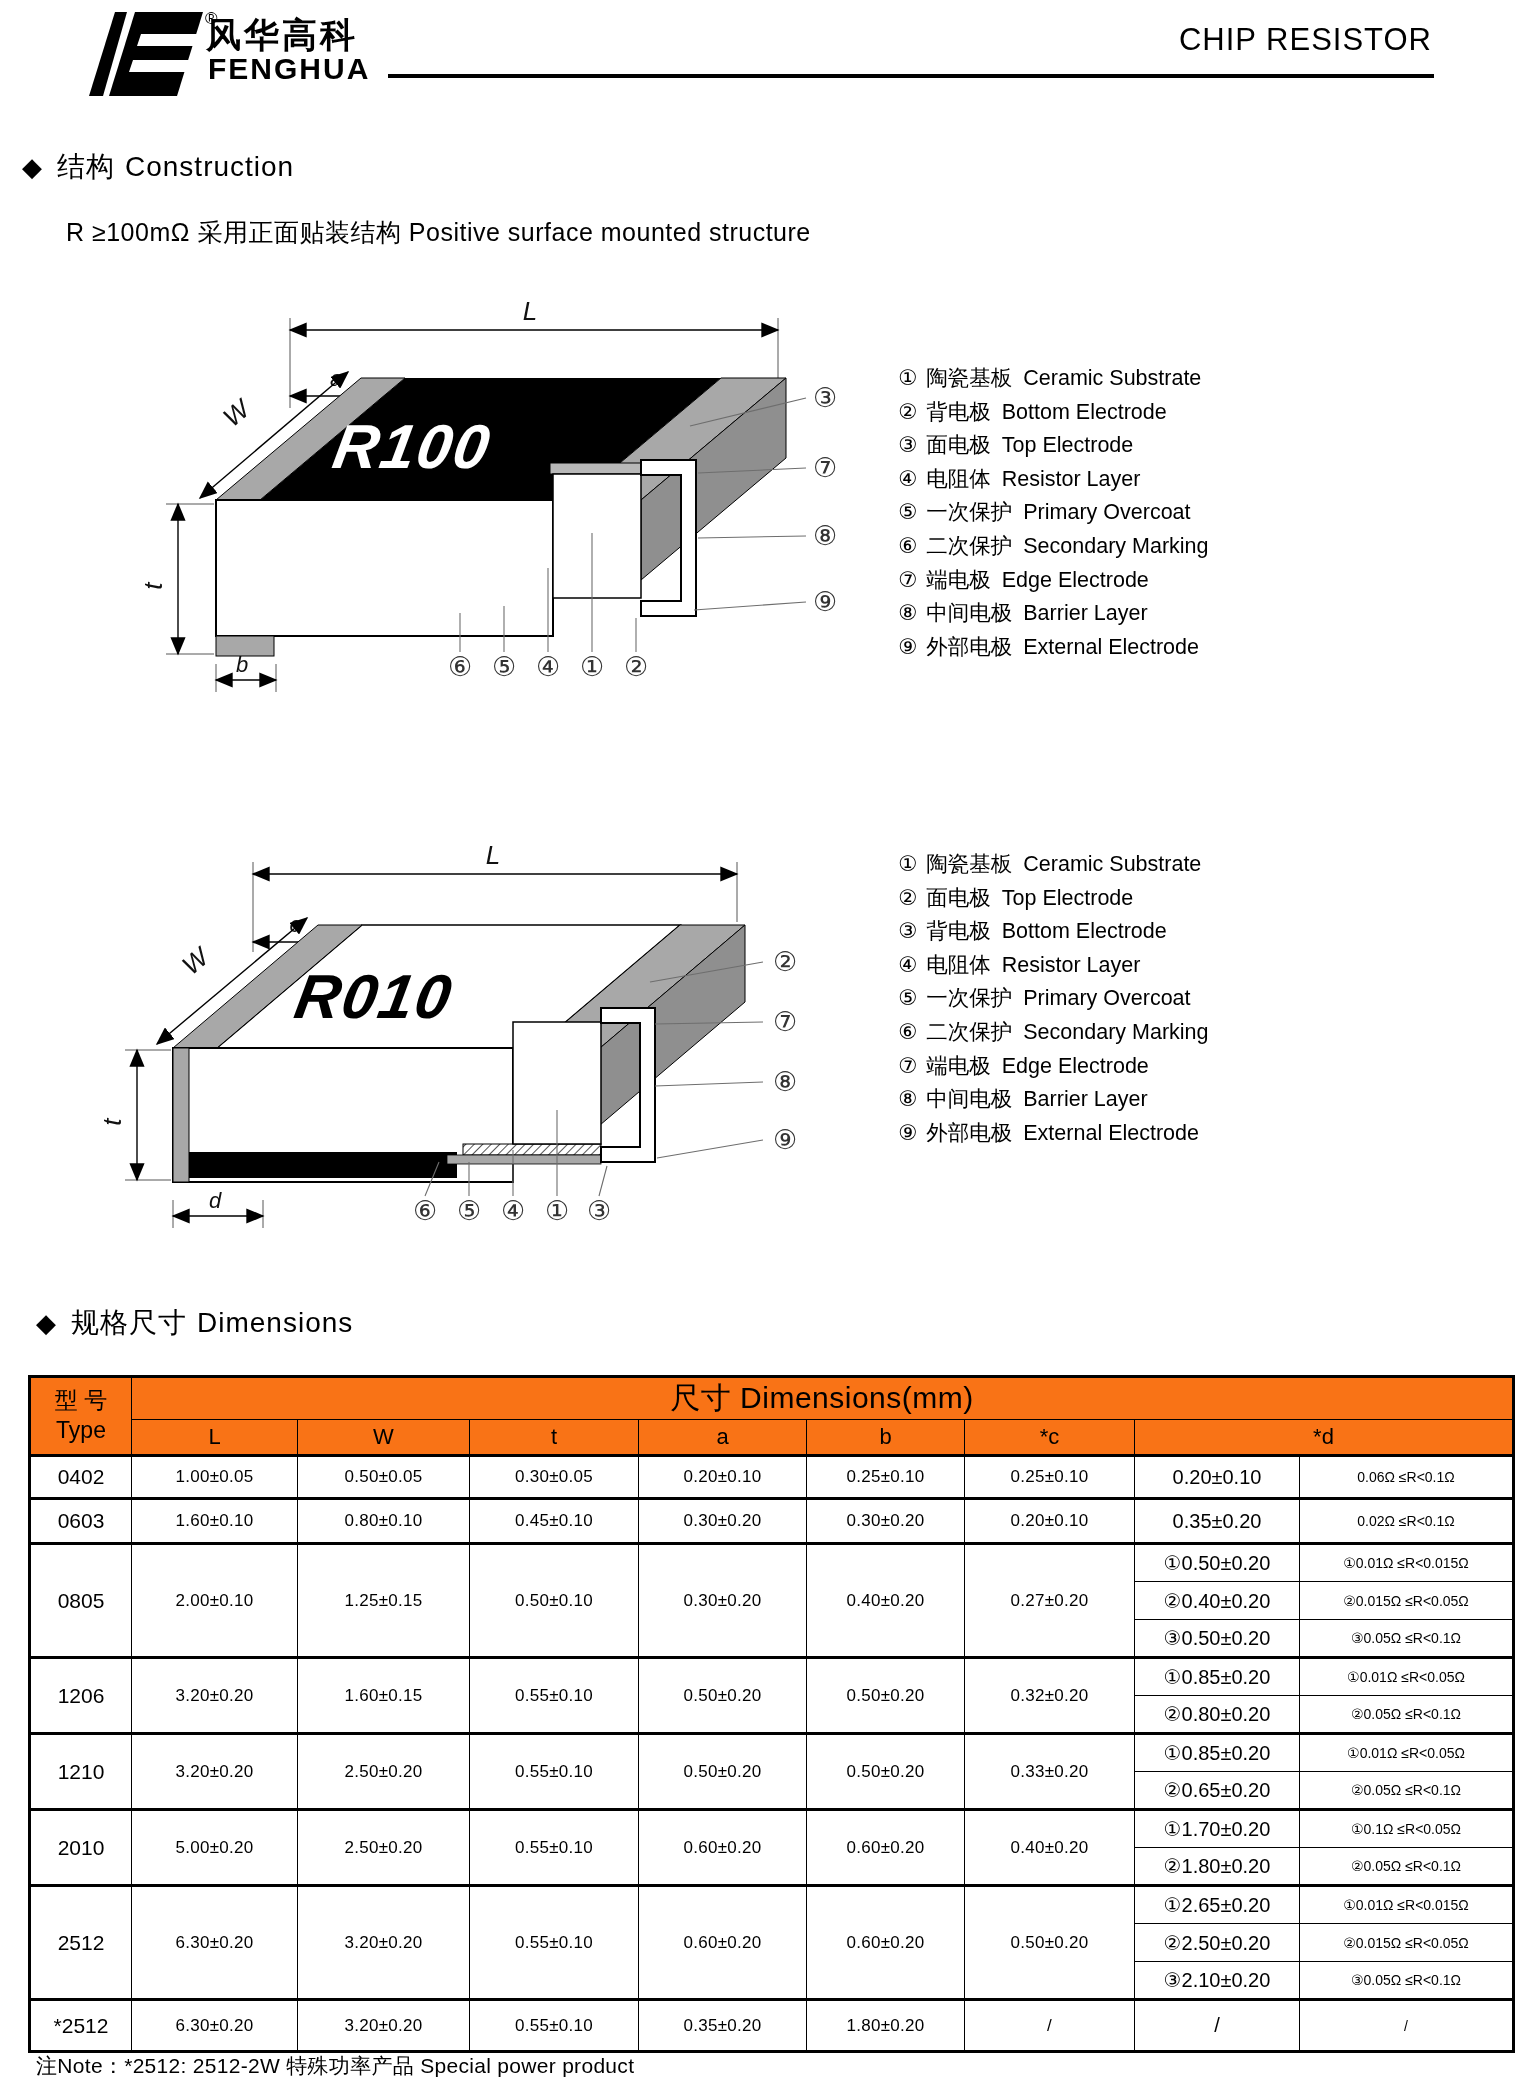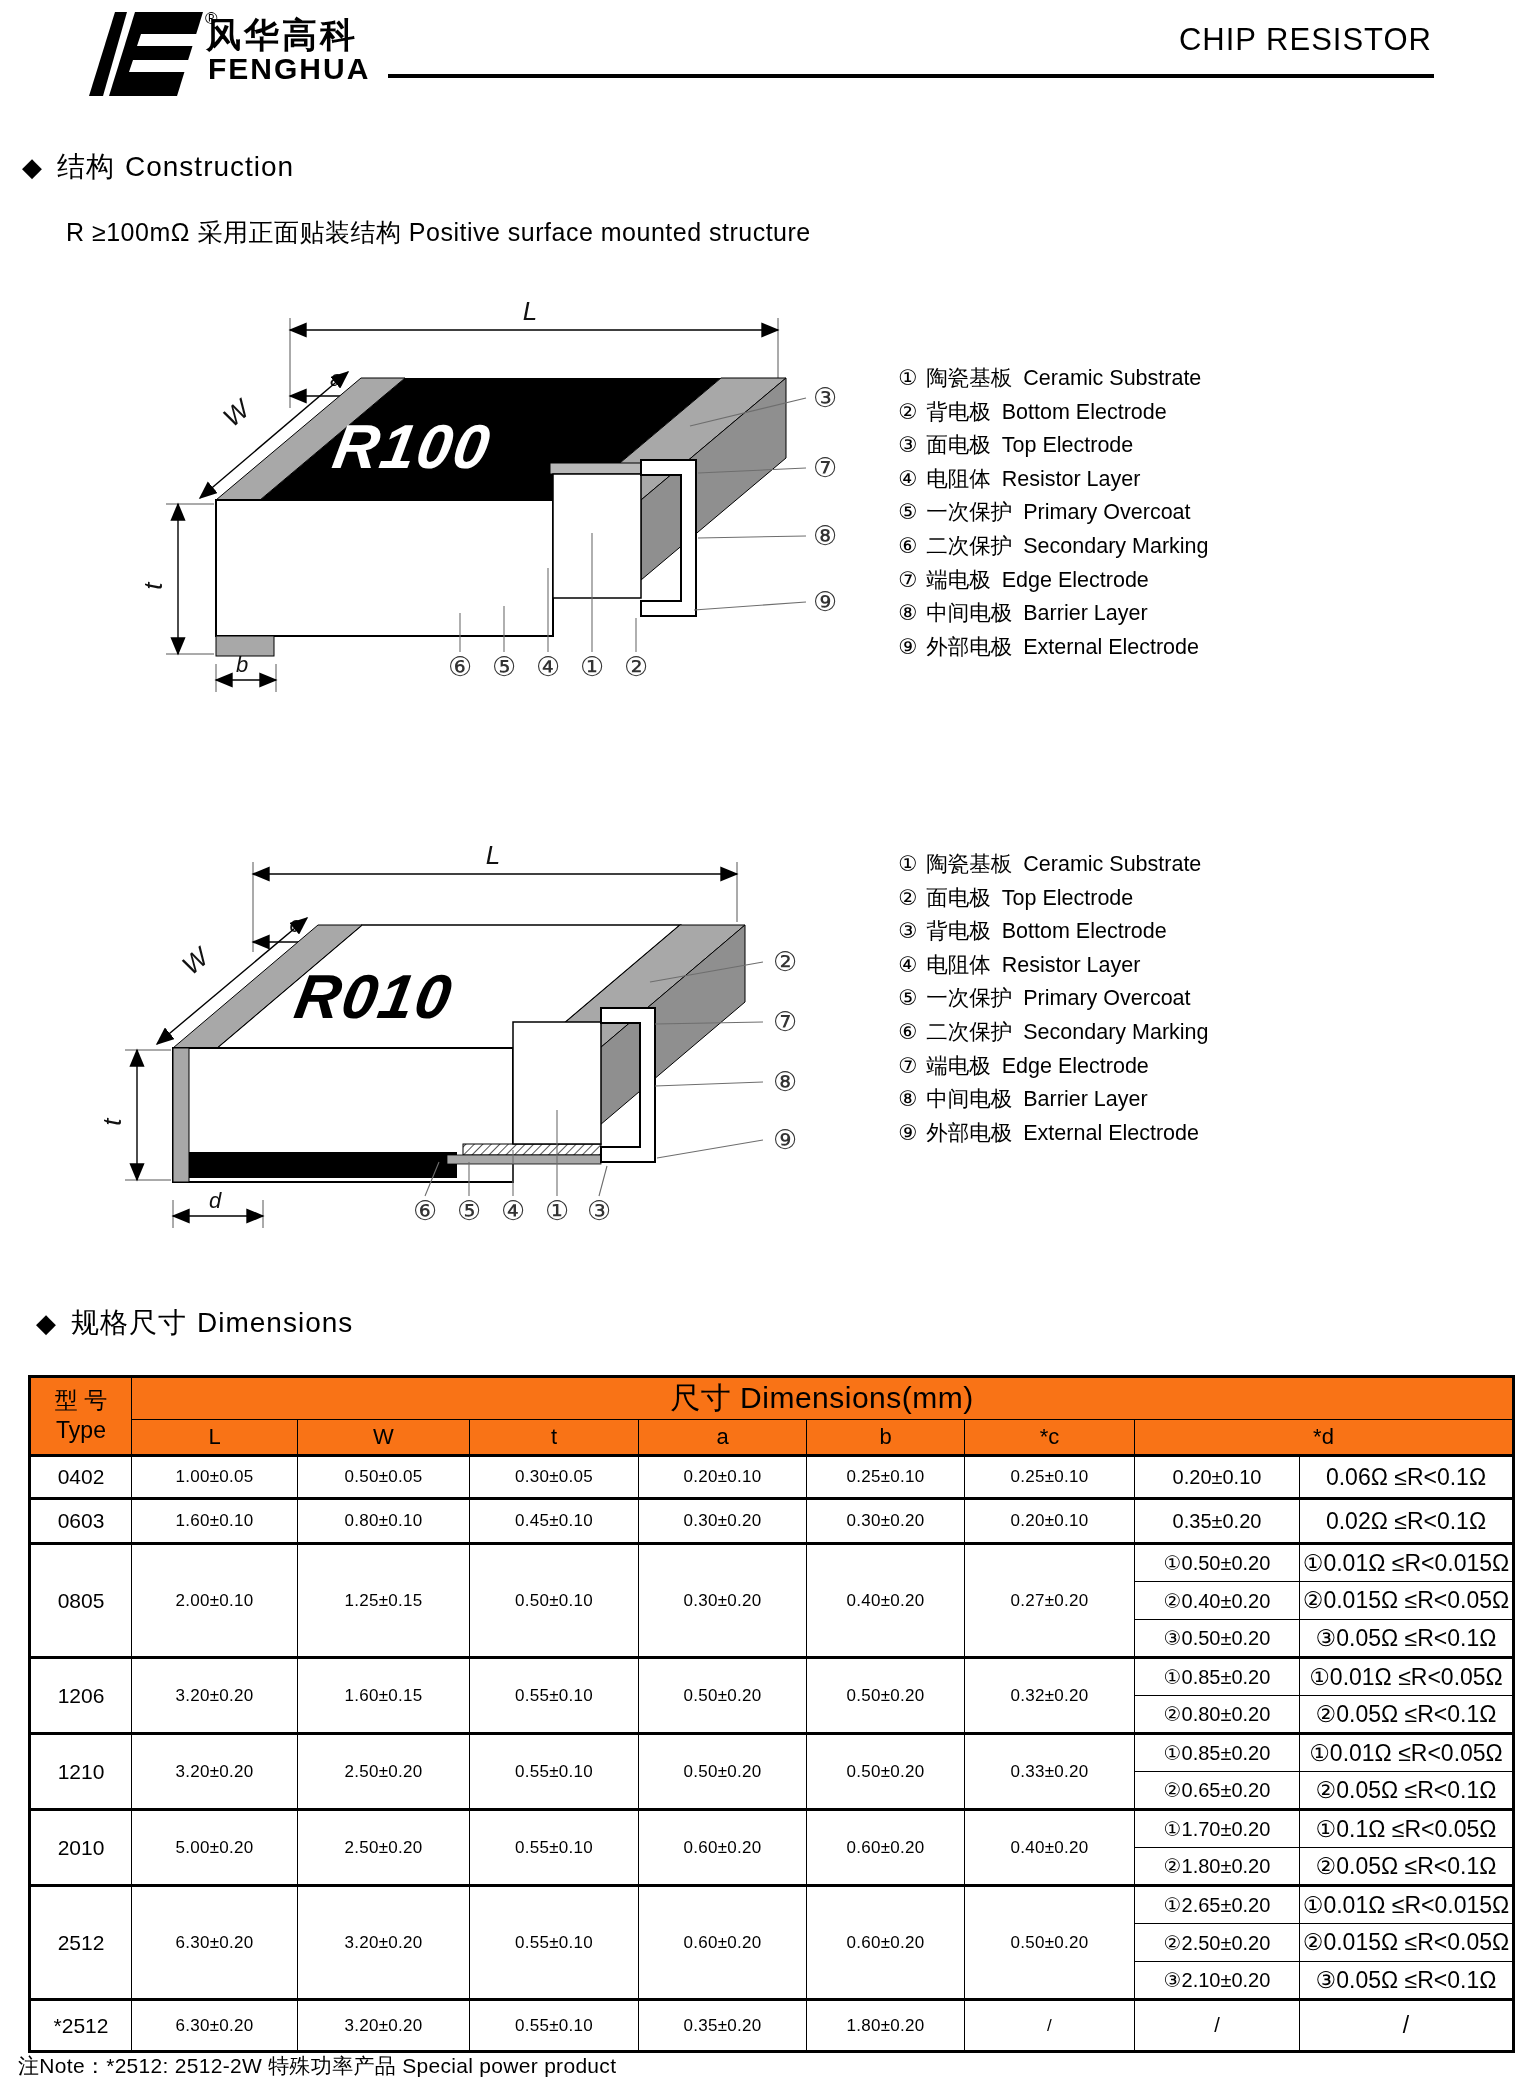--- a/index.html
+++ b/index.html
@@ -42,21 +42,21 @@
   .th-type{font-size:23px;line-height:1.3;}
   .th-dims{font-size:30px;letter-spacing:.5px;}
   .th-col{font-size:22px;}
   tr.hrow1{height:34px;}
   tr.hrow2{height:36px;}
   table.dims thead tr.hrow2 th{border-bottom:3px solid #000;}
   tr.group-start th,tr.group-start td{border-top:3px solid #000;}
   .c-type{font-size:21px;margin-top:8px;}
   .c-dim{font-size:17px;letter-spacing:.3px;}
   .c-dval{font-size:20px;}
-  .c-drange{font-size:23px;}
+  .c-drange{font-size:14px;}
   tbody tr{height:38px;}
   tr.r-0402{height:43px;}
   tr.r-0603{height:45px;}
   tr.r-x2512{height:52px;}
 
   .table-note{font-size:21px;letter-spacing:.3px;}
 </style>
 </head>
 <body>
 
@@ -392,15 +392,15 @@
           <td class="c-dim">0.55±0.10</td>
           <td class="c-dim">0.35±0.20</td>
           <td class="c-dim">1.80±0.20</td>
           <td class="c-dim">/</td>
           <td class="c-dval">/</td>
           <td class="c-drange">/</td>
         </tr>
       </tbody>
   </table>
 
-  <div class="abs table-note" style="left:18px;top:2052px;">注Note：*2512: 2512-2W 特殊功率产品 Special power product</div>
+  <div class="abs table-note" style="left:36px;top:2052px;">注Note：*2512: 2512-2W 特殊功率产品 Special power product</div>
 
 </div>
 
 </body></html>

